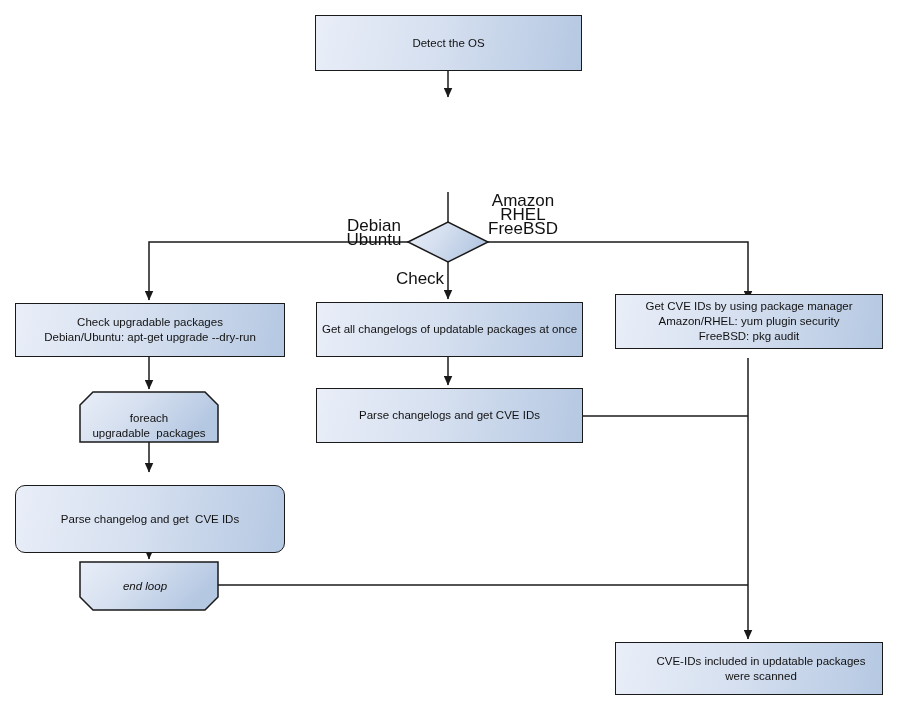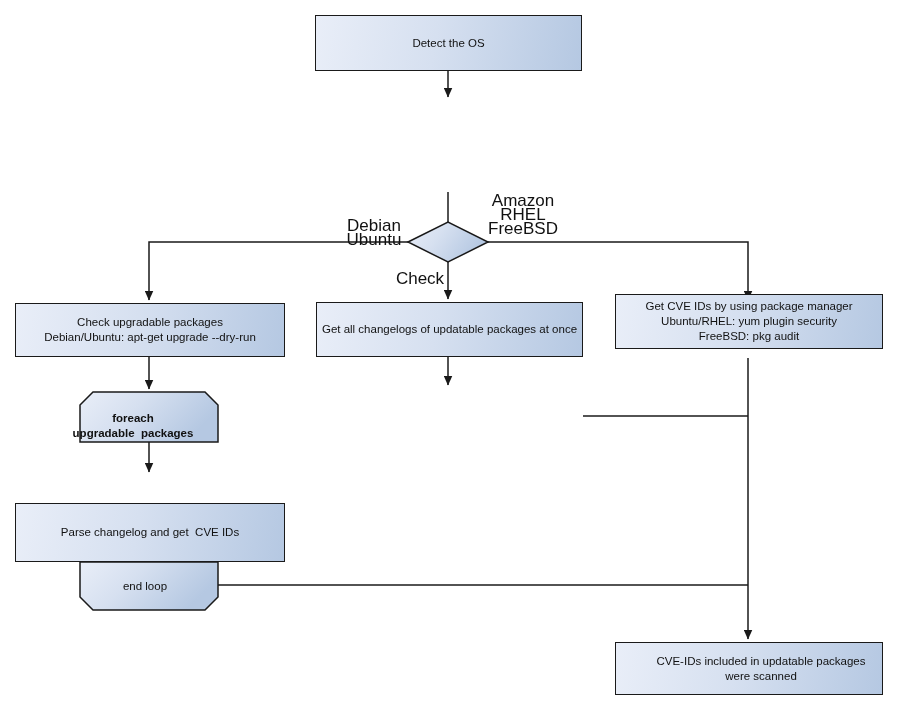--- a/index.html
+++ b/index.html
@@ -80,35 +80,38 @@
     <div class="ln">Check upgradable packages</div>
     <div class="ln">Debian/Ubuntu: apt-get upgrade --dry-run</div>
   </div>
 
   <div class="node rect" style="left:316px;top:302px;width:267px;height:55px;justify-content:center;">
     <div class="ln">Get all changelogs of updatable packages at once</div>
   </div>
 
   <div class="node rect" style="left:615px;top:294px;width:268px;height:55px;">
     <div class="ln">Get CVE IDs by using package manager</div>
-    <div class="ln">Ubuntu/RHEL: yum plugin security</div>
+    <div class="ln">Amazon/RHEL: yum plugin security</div>
     <div class="ln">FreeBSD: pkg audit</div>
   </div>
 
-  <div class="node overlay" style="left:64px;top:392px;width:138px;height:68px;font-weight:bold;">
+  <div class="node overlay" style="left:80px;top:392px;width:138px;height:68px;">
     <div class="ln">foreach</div>
     <div class="ln">upgradable  packages</div>
   </div>
 
+  <div class="node rect" style="left:316px;top:388px;width:267px;height:55px;">
+    <div class="ln">Parse changelogs and get CVE IDs</div>
+  </div>
 
-  <div class="node rect" style="left:15px;top:503px;width:270px;height:59px;">
+  <div class="node rect" style="left:15px;top:485px;width:270px;height:68px;border-radius:10px;">
     <div class="ln">Parse changelog and get  CVE IDs</div>
   </div>
 
-  <div class="node overlay" style="left:80px;top:562px;width:130px;height:48px;">
+  <div class="node overlay" style="left:80px;top:562px;width:130px;height:48px;font-style:italic;">
     <div class="ln">end loop</div>
   </div>
 
   <div class="node rect" style="left:615px;top:642px;width:268px;height:53px;padding-left:24px;">
     <div class="ln">CVE-IDs included in updatable packages</div>
     <div class="ln">were scanned</div>
   </div>
 
   <div class="edge-label" style="left:334px;top:219px;width:80px;">
     <div class="ln">Debian</div>

